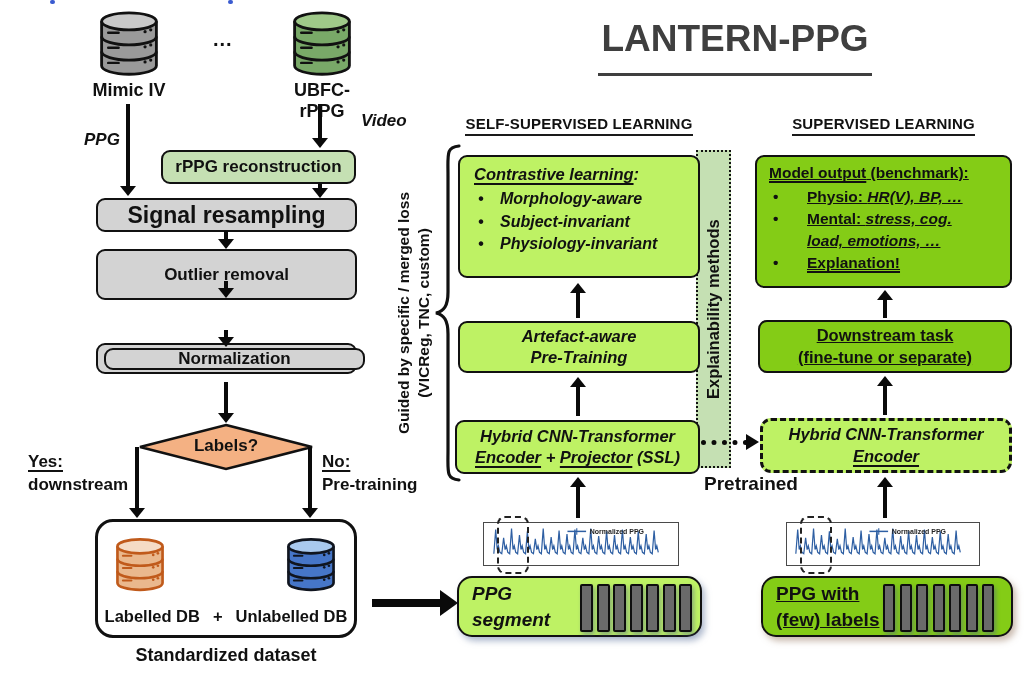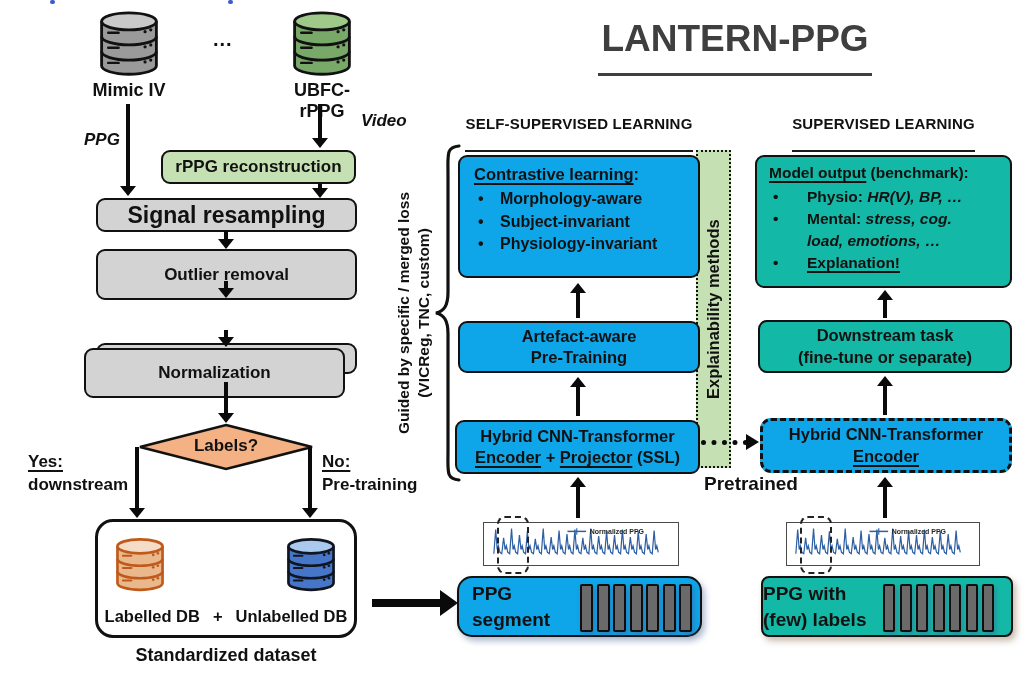--- a/index.html
+++ b/index.html
@@ -2,36 +2,36 @@
 <html><head>
 <meta charset="utf-8">
 <style>
   html,body{margin:0;padding:0;background:#fff;}
   .stage{position:relative;width:1024px;height:675px;background:#ffffff;overflow:hidden;
          font-family:"Liberation Sans",sans-serif;color:#111;}
   .abs{position:absolute;}
   .box{position:absolute;border:2.5px solid #111;border-radius:9px;display:flex;flex-direction:column;
        align-items:center;justify-content:center;text-align:center;font-weight:bold;color:#111;box-sizing:border-box;}
   .gray{background:#d3d3d3;}
-  .blueb{background:#0ea5e9;}
-  .orangeb{background:#14b8a6;}
+  .blueb{background:#bef264;font-style:italic;}
+  .orangeb{background:#84cc16;text-decoration:underline;}
   .greenb{background:#c5e0b3;}
   .ul{text-decoration:underline;text-decoration-thickness:2px;text-underline-offset:2.5px;}
   .lbl{position:absolute;font-weight:bold;color:#111;}
   .it{font-style:italic;}
   
   .va{position:absolute;width:16px;}
   .va .stem{position:absolute;left:5.8px;width:4.4px;background:#0a0a0a;}
   .va.down .stem{top:0;bottom:8px;}
   .va.up .stem{bottom:0;top:8px;}
   .va .head{position:absolute;left:0;width:0;height:0;border-left:8px solid transparent;border-right:8px solid transparent;}
   .va.down .head{bottom:0;border-top:10px solid #0a0a0a;}
   .va.up .head{top:0;border-bottom:10px solid #0a0a0a;}
   .colhead{position:absolute;font-weight:bold;font-size:15px;letter-spacing:.2px;}
-  .colhead span{border-bottom:2.5px solid #1a1a1a;padding-bottom:18px;}
+  .colhead span{border-bottom:2.5px solid #1a1a1a;padding-bottom:2px;}
   .bul{list-style:none;margin:4px 0 0 0;padding:0;text-align:left;}
   .bul li{position:relative;line-height:1.42;}
   .bul .dot{position:absolute;left:4px;}
   .bars{position:absolute;top:6px;height:48px;}
   .bar{position:absolute;top:0;height:48px;background:#6a6a6a;border:2.5px solid #0e0e0e;border-radius:2px;
        box-sizing:border-box;box-shadow:2px 3px 4px rgba(70,90,140,.45);}
   .wavepanel{position:absolute;background:#fff;border:1.5px solid #4a4a4a;box-sizing:border-box;}
   .dashsel{position:absolute;border:2.5px dashed #222;border-radius:8px;background:transparent;}
   .speck{position:absolute;top:0;height:4px;width:5px;background:#3a5bd0;border-radius:2px;}
 </style>
@@ -96,21 +96,21 @@
     </div>
   <div class="box gray" style="left:96px;top:198px;width:261px;height:34px;font-size:23px;">
       <span>Signal resampling</span>
     </div>
   <div class="box gray" style="left:96px;top:249px;width:261px;height:51px;font-size:17px;">
       <span>Outlier removal</span>
     </div>
   <div class="box gray" style="left:96px;top:298px;width:261px;height:31px;font-size:17px;margin-top:45px;">
       <span>Quality assessment (SQI)</span>
     </div>
-  <div class="box gray" style="left:84px;top:348px;width:261px;height:50px;font-size:17px;">
+  <div class="box gray" style="left:104px;top:348px;width:261px;height:22px;font-size:17px;">
       <span>Normalization</span>
     </div>
 
   <div class="va down" style="left:218px;top:231px;height:18px;">
       <div class="stem"></div>
       <div class="head"></div>
     </div>
   <div class="va down" style="left:218px;top:281px;height:17px;">
       <div class="stem"></div>
       <div class="head"></div>
@@ -300,21 +300,21 @@
       <div class="bar" style="left:0;width:13px;"></div>
       <div class="bar" style="left:16.5px;width:13px;"></div>
       <div class="bar" style="left:33px;width:13px;"></div>
       <div class="bar" style="left:49.5px;width:13px;"></div>
       <div class="bar" style="left:66px;width:13px;"></div>
       <div class="bar" style="left:82.5px;width:13px;"></div>
       <div class="bar" style="left:99px;width:13px;"></div>
     </div>
   </div>
 
-  <div class="box orangeb" style="left:761px;top:576px;width:252px;height:61px;border-radius:8px;box-shadow:3px 4px 6px rgba(150,120,95,.5);align-items:flex-start;font-size:19px;line-height:1.35;text-align:left;">
+  <div class="box orangeb" style="left:761px;top:576px;width:252px;height:61px;border-radius:15px;box-shadow:3px 4px 6px rgba(150,120,95,.5);align-items:flex-start;padding-left:13px;font-size:19px;line-height:1.35;text-align:left;">
     <div>PPG with</div>
     <div>(few) labels</div>
     <div class="bars" style="left:120px;width:120px;">
       <div class="bar" style="left:0;width:12px;"></div>
       <div class="bar" style="left:16.5px;width:12px;"></div>
       <div class="bar" style="left:33px;width:12px;"></div>
       <div class="bar" style="left:49.5px;width:12px;"></div>
       <div class="bar" style="left:66px;width:12px;"></div>
       <div class="bar" style="left:82.5px;width:12px;"></div>
       <div class="bar" style="left:99px;width:12px;"></div>

